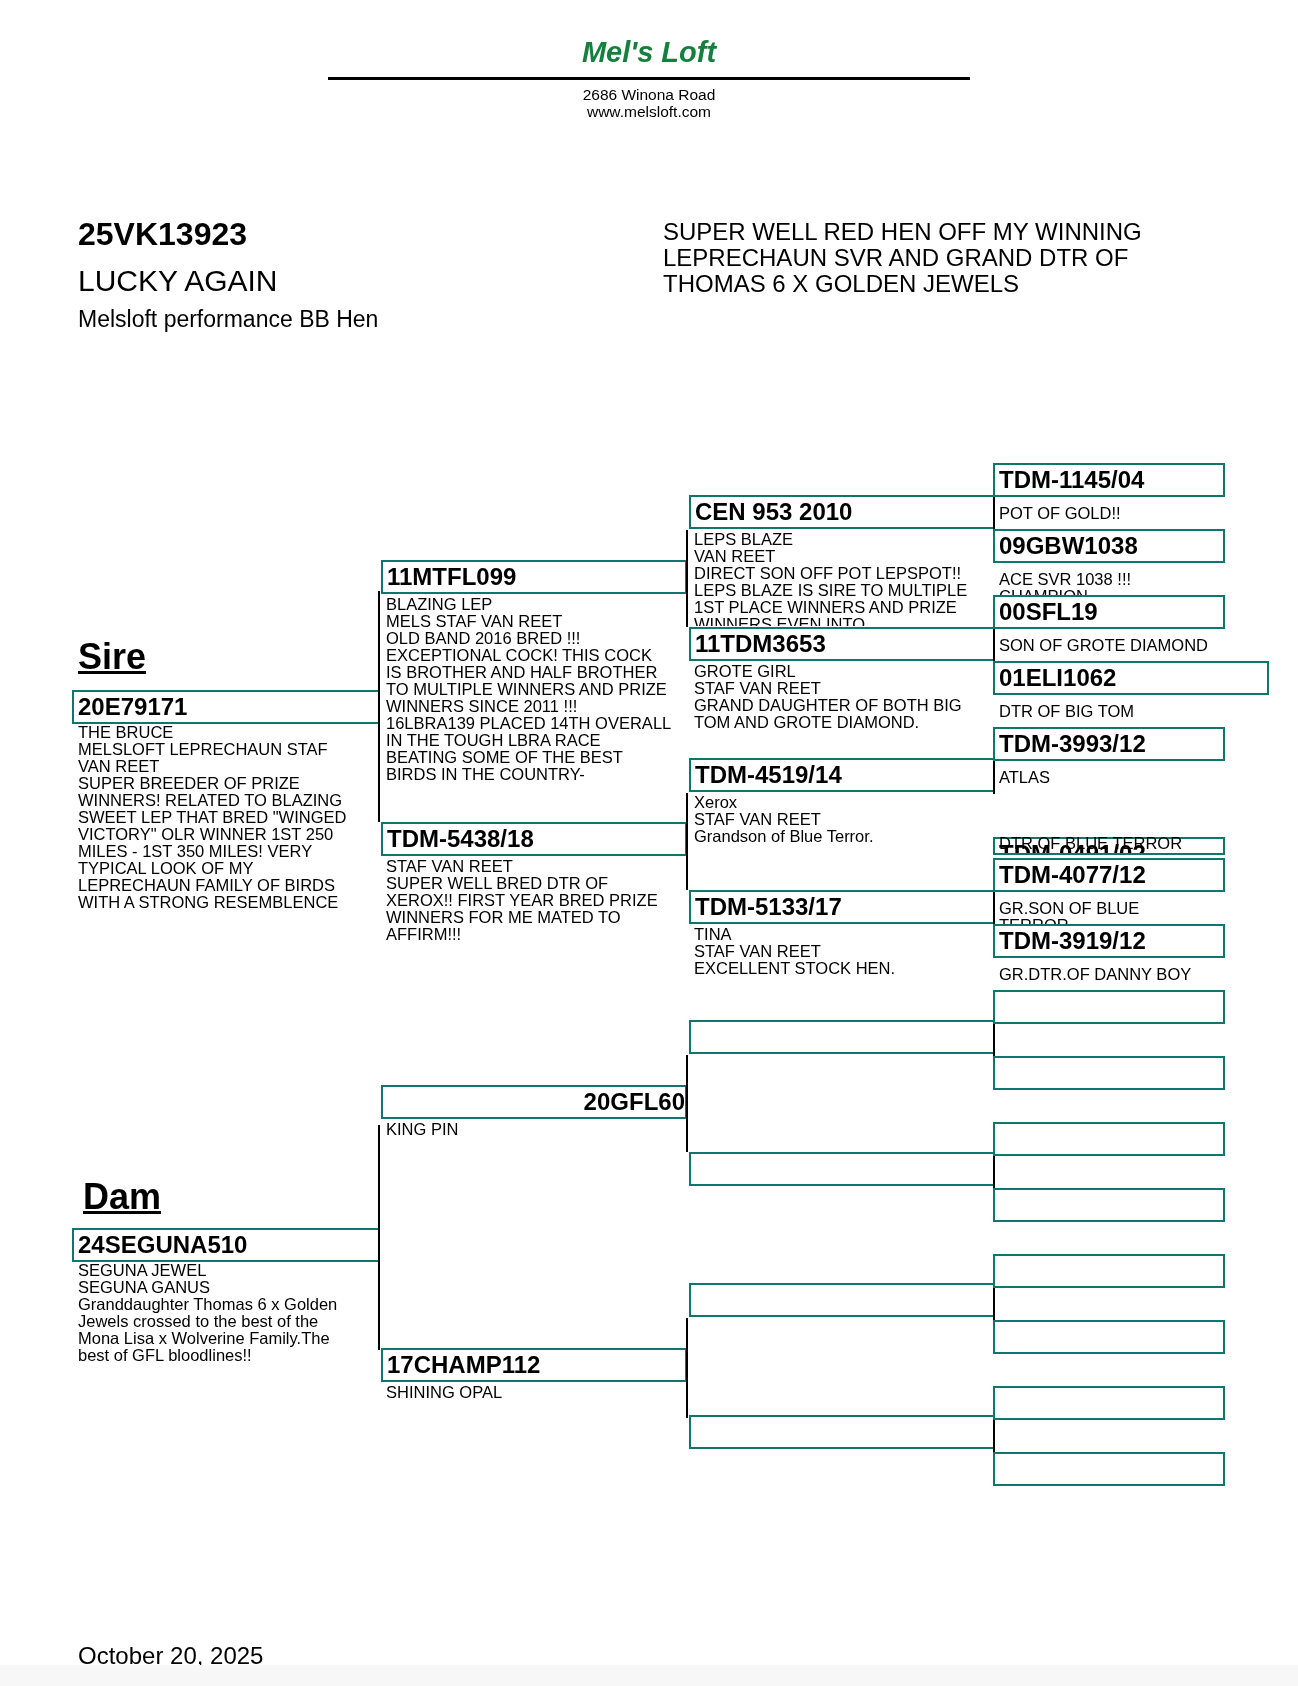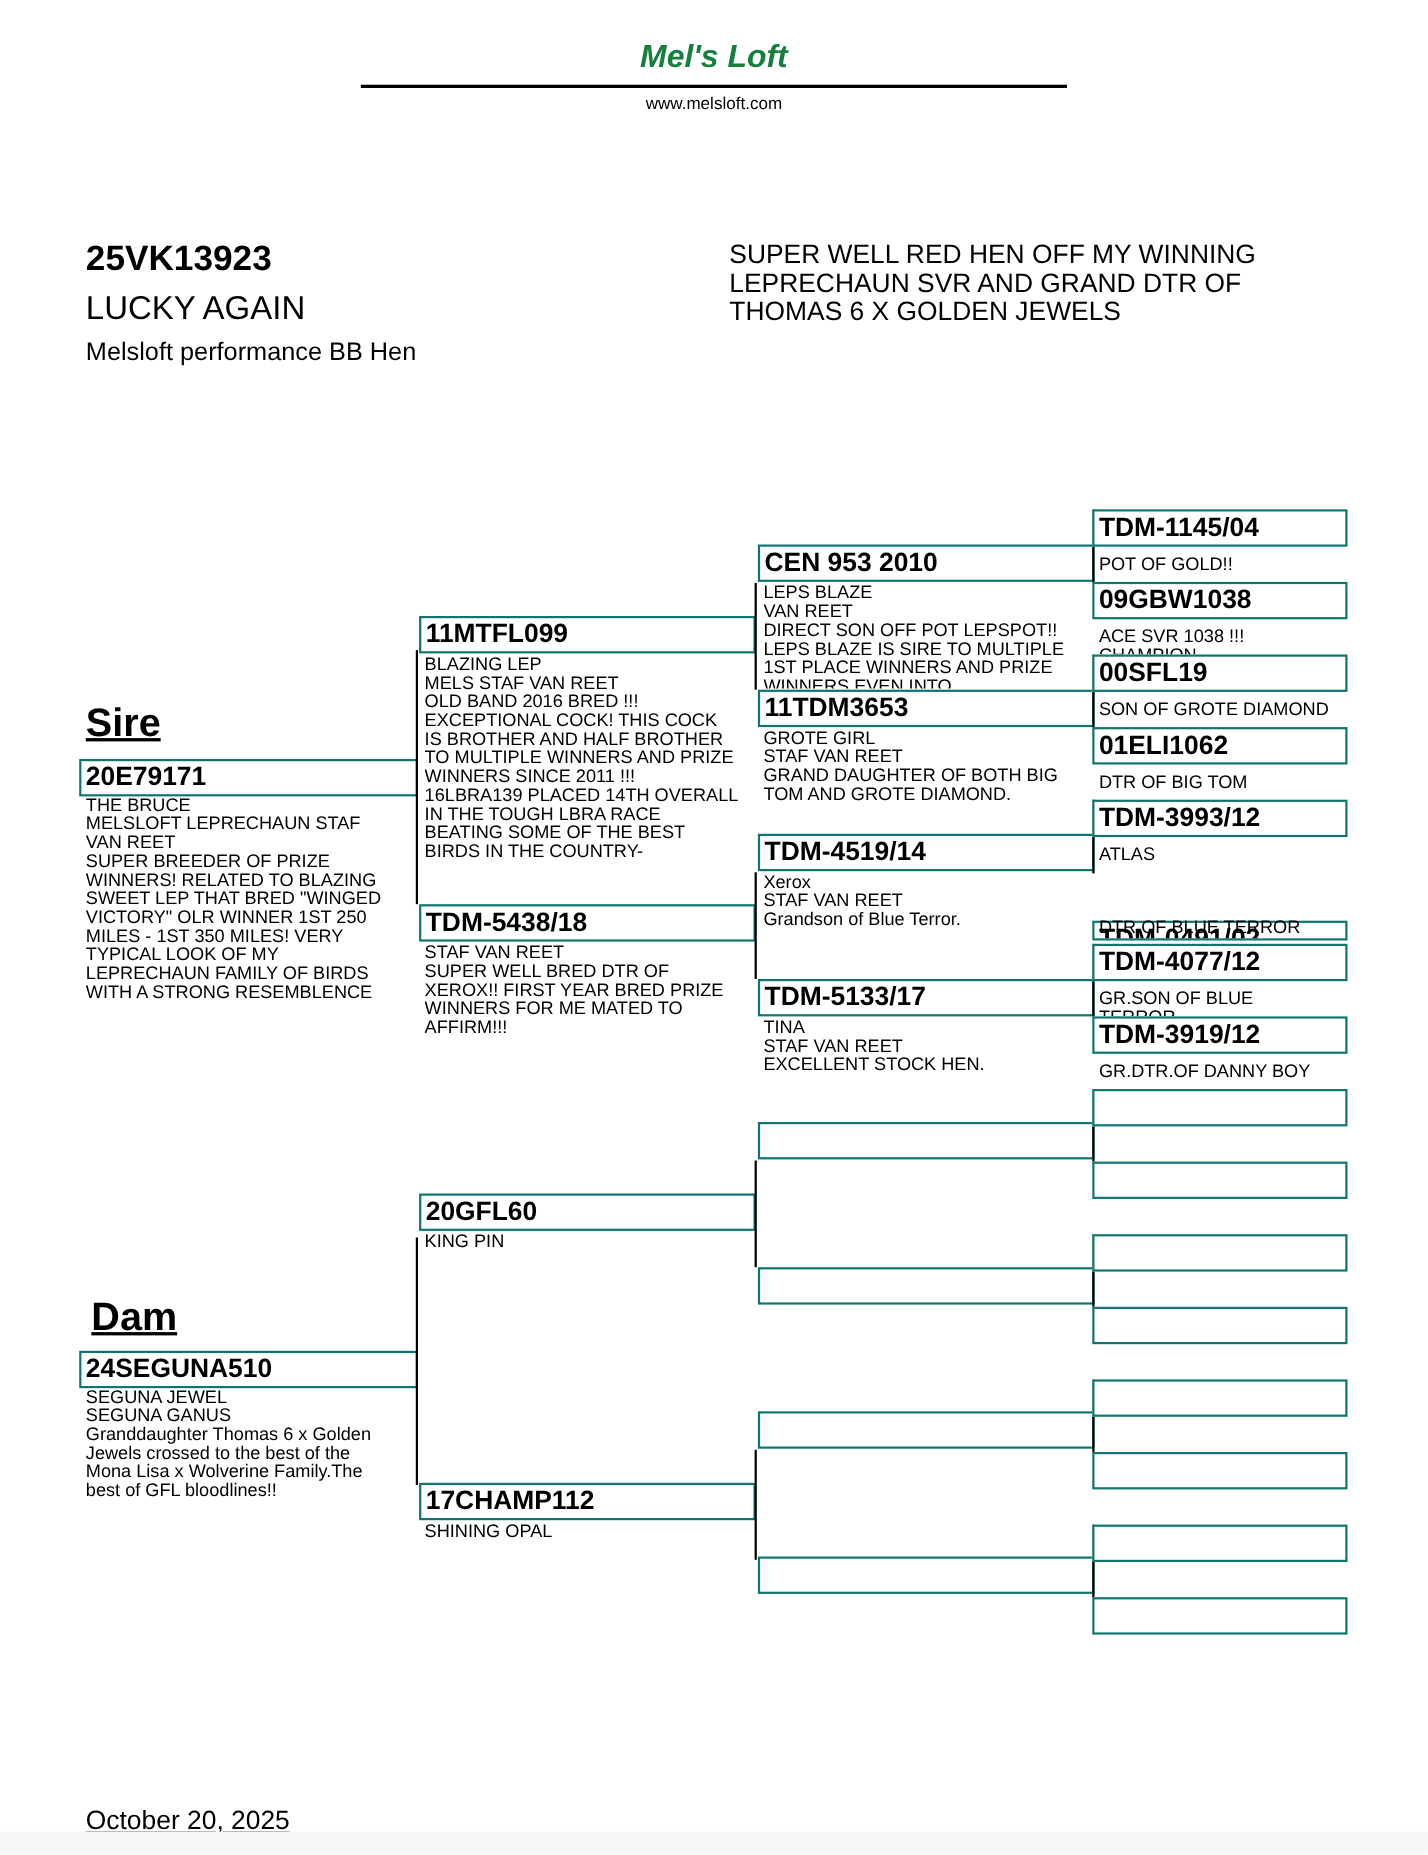--- a/index.html
+++ b/index.html
@@ -20,20 +20,21 @@
   .vl { background:#000; width:2px; }
   .date { left:78px; top:1642px; font-size:24px;text-decoration:underline; }
   .bottomgray { left:0; top:1665px; width:1298px; height:21px; background:#f7f7f7; }
 </style>
 </head>
 <body>
 
 <div class="abs brand">Mel's Loft</div>
 <div class="abs hrule"></div>
 <div class="abs addr">
+  <div>2686 Winona Road</div>
   <div>www.melsloft.com</div>
 </div>
 
 <div class="abs band">25VK13923</div>
 <div class="abs name">LUCKY AGAIN</div>
 <div class="abs strain">Melsloft performance BB Hen</div>
 <div class="abs topdesc">SUPER WELL RED HEN OFF MY WINNING LEPRECHAUN SVR AND GRAND DTR OF THOMAS 6 X GOLDEN JEWELS</div>
 
 <div class="abs lbl" style="left:78px;top:636px;">Sire</div>
 <div class="abs box bnum" style="left:72px;top:690px;width:308px;height:34px;">20E79171</div>
@@ -72,21 +73,21 @@
 16LBRA139 PLACED 14TH OVERALL
 IN THE TOUGH LBRA RACE
 BEATING SOME OF THE BEST
 BIRDS IN THE COUNTRY-</div>
 <div class="abs box bnum" style="left:381px;top:822px;width:306px;height:34px;">TDM-5438/18</div>
 <div class="abs desc" style="left:386px;top:858px;width:300px;height:100px;">STAF VAN REET
 SUPER WELL BRED DTR OF
 XEROX!! FIRST YEAR BRED PRIZE
 WINNERS FOR ME MATED TO
 AFFIRM!!!</div>
-<div class="abs box bnum" style="left:381px;top:1085px;width:306px;height:34px;">20GFL60</div>
+<div class="abs box bnum" style="left:381px;top:1085px;width:306px;height:34px;text-align:right;">20GFL60</div>
 <div class="abs desc" style="left:386px;top:1121px;width:300px;height:30px;">KING PIN</div>
 <div class="abs box bnum" style="left:381px;top:1348px;width:306px;height:34px;">17CHAMP112</div>
 <div class="abs desc" style="left:386px;top:1384px;width:300px;height:30px;">SHINING OPAL</div>
 
 <div class="abs vl" style="left:686px;top:530px;height:97px;"></div>
 <div class="abs vl" style="left:686px;top:793px;height:97px;"></div>
 <div class="abs vl" style="left:686px;top:1055px;height:97px;"></div>
 <div class="abs vl" style="left:686px;top:1318px;height:100px;"></div>
 
 <div class="abs box bnum" style="left:689px;top:495px;width:306px;height:34px;">CEN 953 2010</div>
@@ -123,21 +124,21 @@
 <div class="abs vl" style="left:993px;top:1254px;height:67px;"></div>
 <div class="abs vl" style="left:993px;top:1386px;height:67px;"></div>
 
 <div class="abs box bnum" style="left:993px;top:463px;width:232px;height:34px;">TDM-1145/04</div>
 <div class="abs g4desc" style="left:999px;top:505px;width:224px;height:19px;">POT OF GOLD!!</div>
 <div class="abs box bnum" style="left:993px;top:529px;width:232px;height:34px;">09GBW1038</div>
 <div class="abs g4desc" style="left:999px;top:571px;width:224px;height:24px;white-space:pre-line;">ACE SVR 1038 !!!
 CHAMPION</div>
 <div class="abs box bnum" style="left:993px;top:595px;width:232px;height:34px;">00SFL19</div>
 <div class="abs g4desc" style="left:999px;top:637px;width:224px;height:19px;">SON OF GROTE DIAMOND</div>
-<div class="abs box bnum" style="left:993px;top:661px;width:232px;height:34px;">01ELI1062</div>
+<div class="abs box bnum" style="left:993px;top:661px;width:276px;height:34px;">01ELI1062</div>
 <div class="abs g4desc" style="left:999px;top:703px;width:224px;height:19px;">DTR OF BIG TOM</div>
 <div class="abs box bnum" style="left:993px;top:727px;width:232px;height:34px;">TDM-3993/12</div>
 <div class="abs g4desc" style="left:999px;top:769px;width:224px;height:19px;">ATLAS</div>
 <div class="abs box bnum" style="left:993px;top:837px;width:232px;height:18px;">TDM-0491/02</div>
 <div class="abs g4desc" style="left:999px;top:835px;width:224px;height:19px;">DTR.OF BLUE TERROR</div>
 <div class="abs box bnum" style="left:993px;top:858px;width:232px;height:34px;">TDM-4077/12</div>
 <div class="abs g4desc" style="left:999px;top:900px;width:224px;height:24px;white-space:pre-line;">GR.SON OF BLUE
 TERROR</div>
 <div class="abs box bnum" style="left:993px;top:924px;width:232px;height:34px;">TDM-3919/12</div>
 <div class="abs g4desc" style="left:999px;top:966px;width:224px;height:19px;">GR.DTR.OF DANNY BOY</div>

